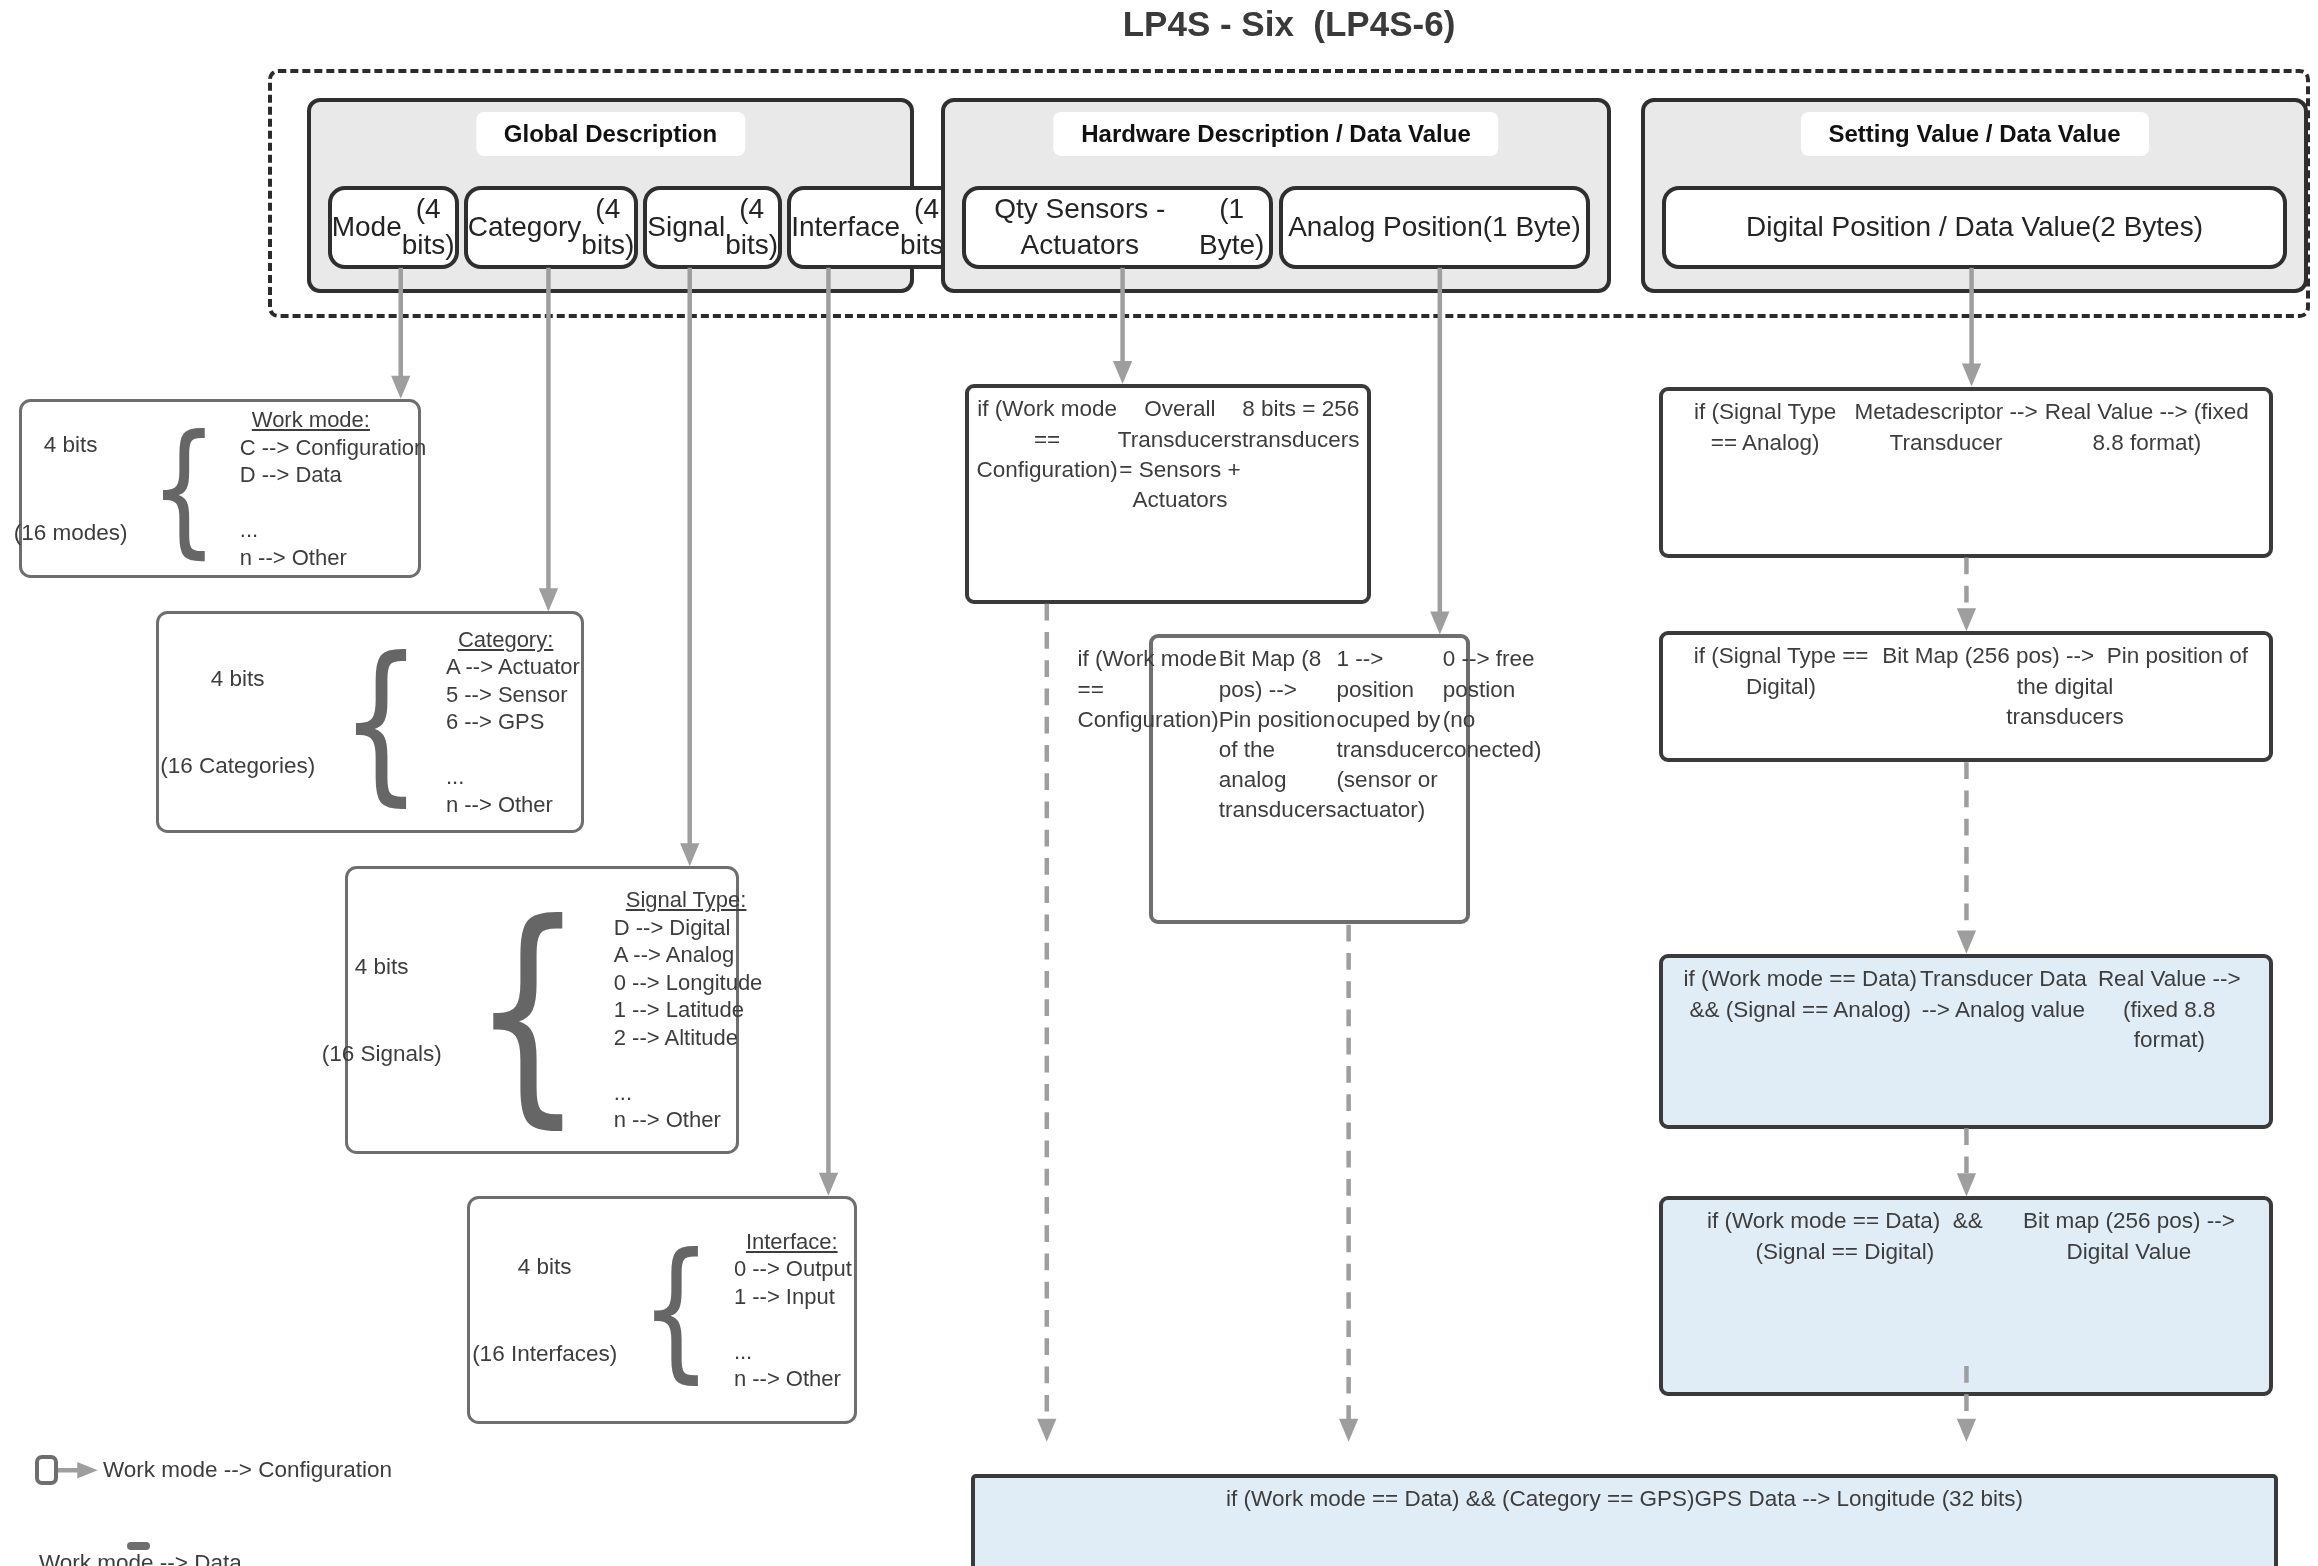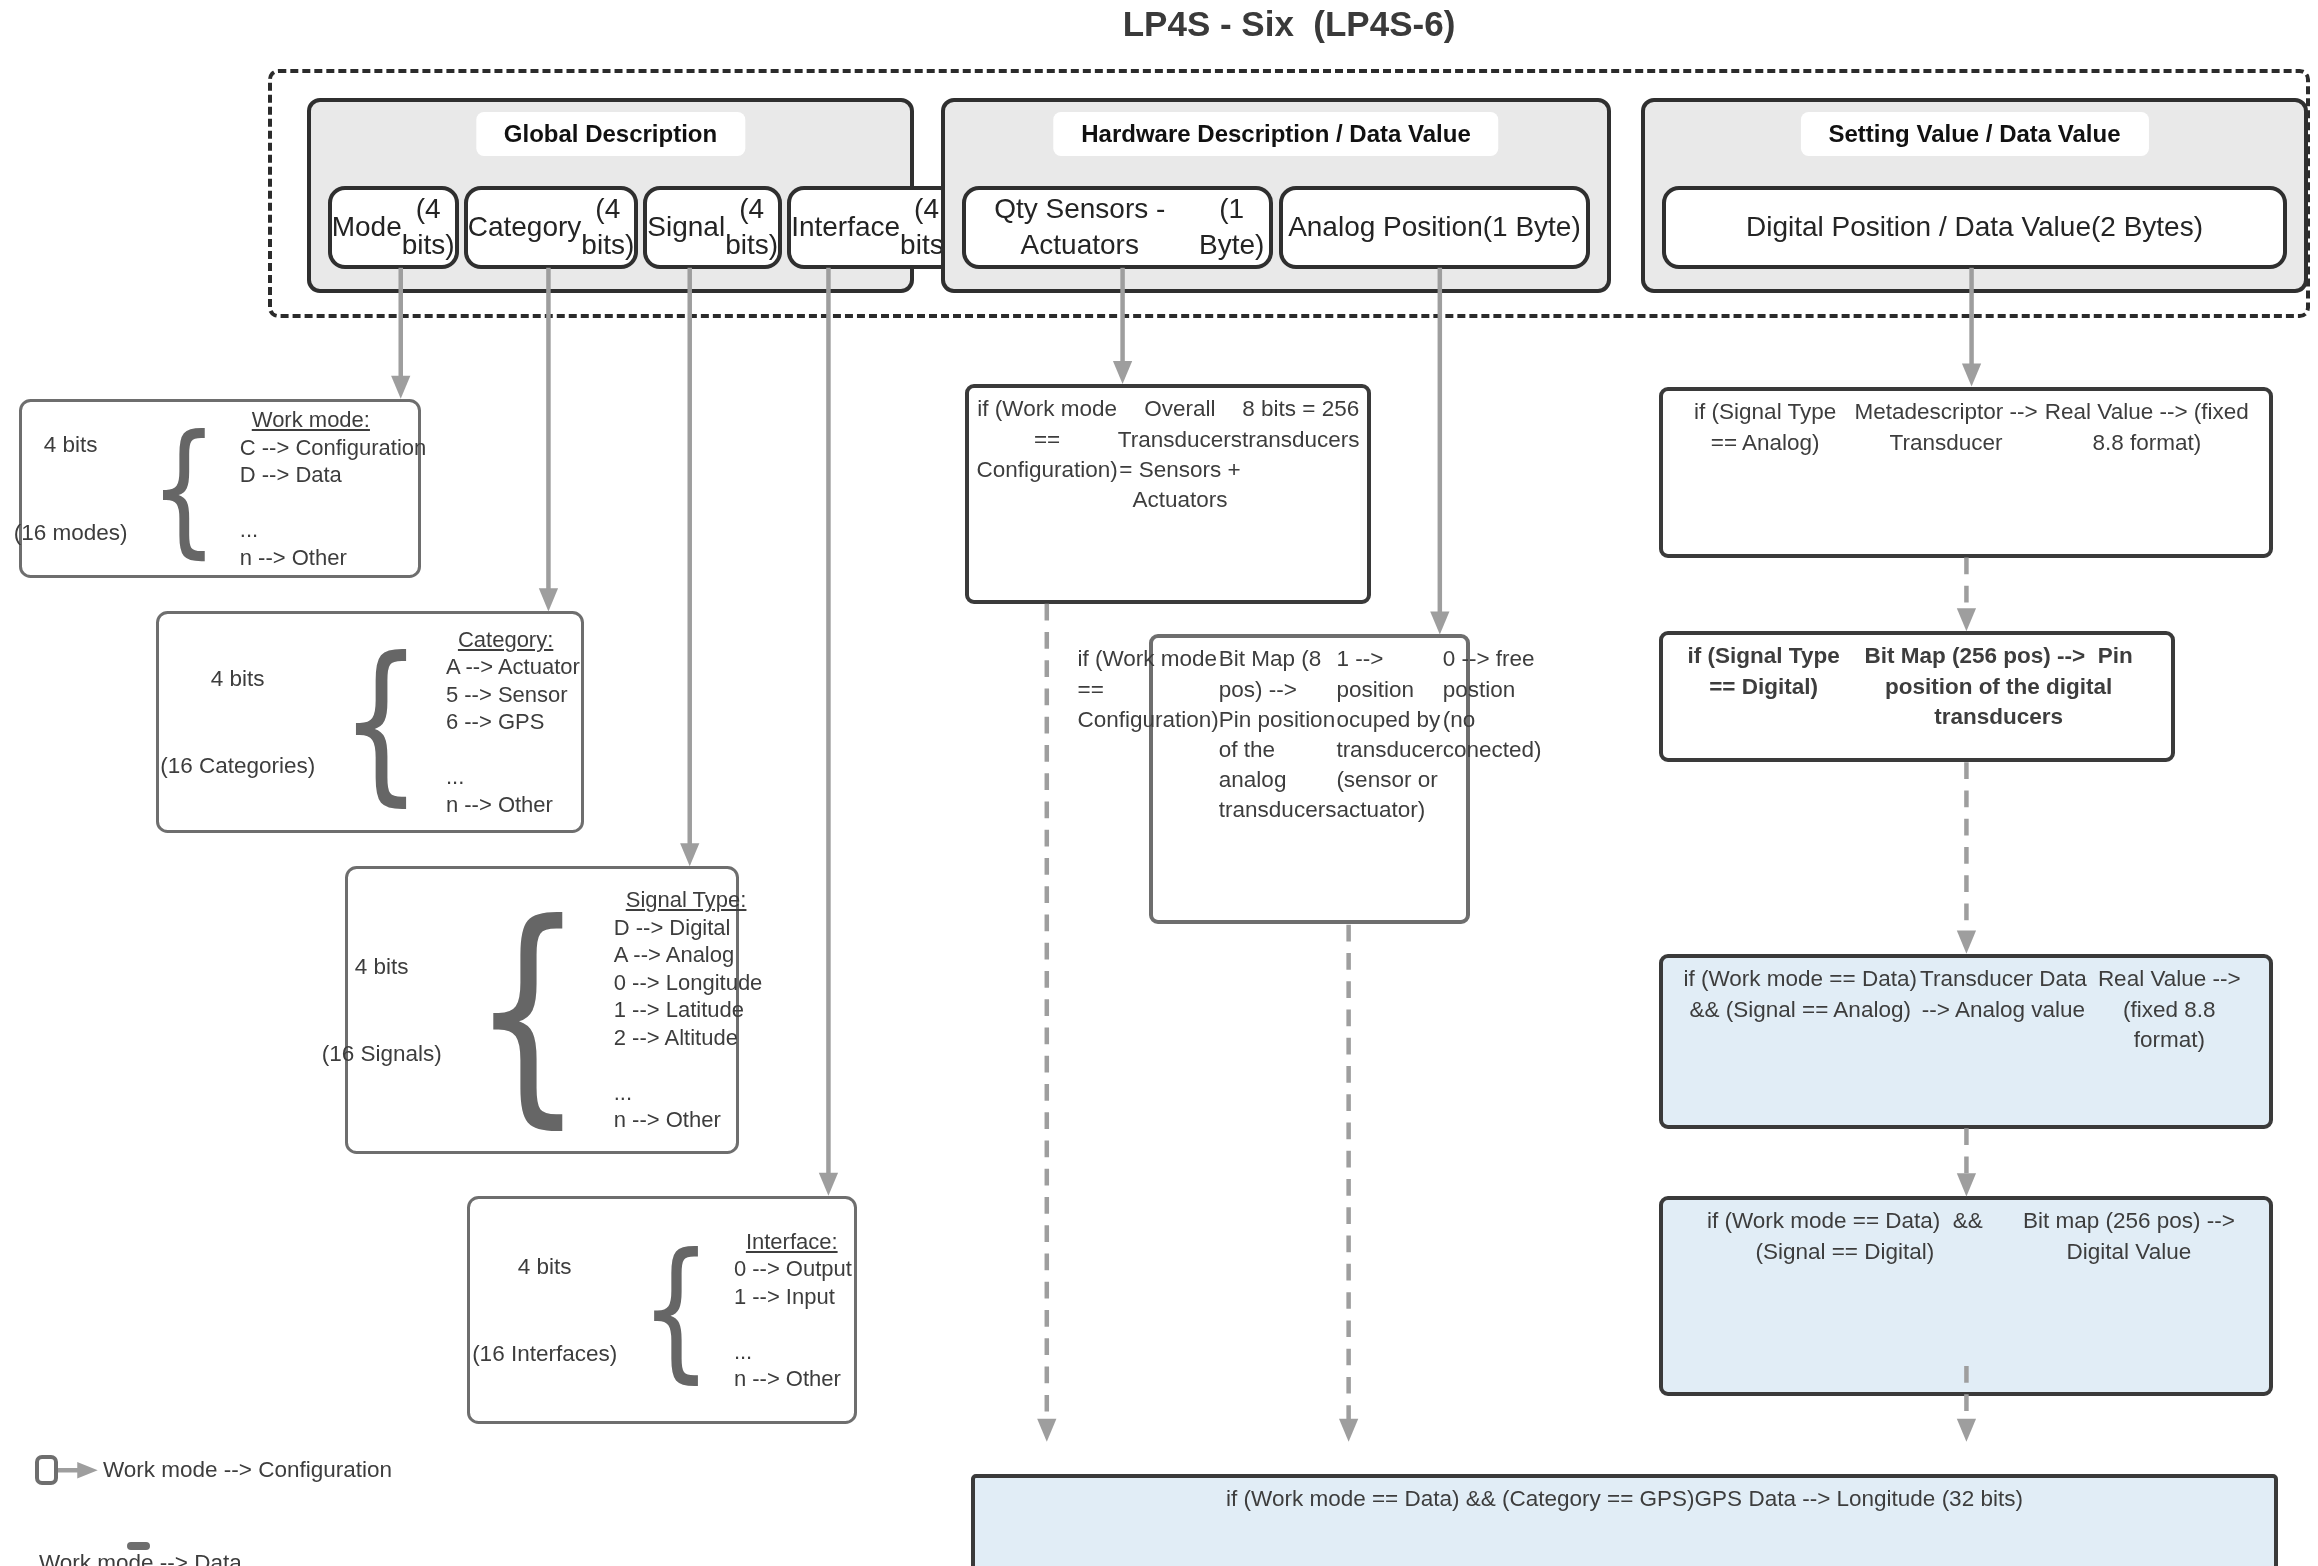--- a/index.html
+++ b/index.html
@@ -203,21 +203,21 @@
   </div>
 
   <div class="cbox" style="left:1659px;top:387px;width:614px;height:171px;">
     <div class="cline">if (Signal Type == Analog)</div>
     <div class="cline"></div>
     <div class="cline">Metadescriptor --&gt; Transducer</div>
     <div class="cline"></div>
     <div class="cline">Real Value --&gt; (fixed 8.8 format)</div>
   </div>
 
-  <div class="cbox" style="left:1659px;top:631px;width:516px;height:131px;font-weight:bold;">
+  <div class="cbox" style="left:1659px;top:631px;width:614px;height:131px;">
     <div class="cline">if (Signal Type == Digital)</div>
     <div class="cline"></div>
     <div class="cline">Bit Map (256 pos) --&gt;  Pin position of the digital
 transducers</div>
   </div>
 
   <div class="cbox blue" style="left:1659px;top:954px;width:614px;height:175px;">
     <div class="cline">if (Work mode == Data)  &amp;&amp; (Signal == Analog)</div>
     <div class="cline"></div>
     <div class="cline">Transducer Data --&gt; Analog value</div>

